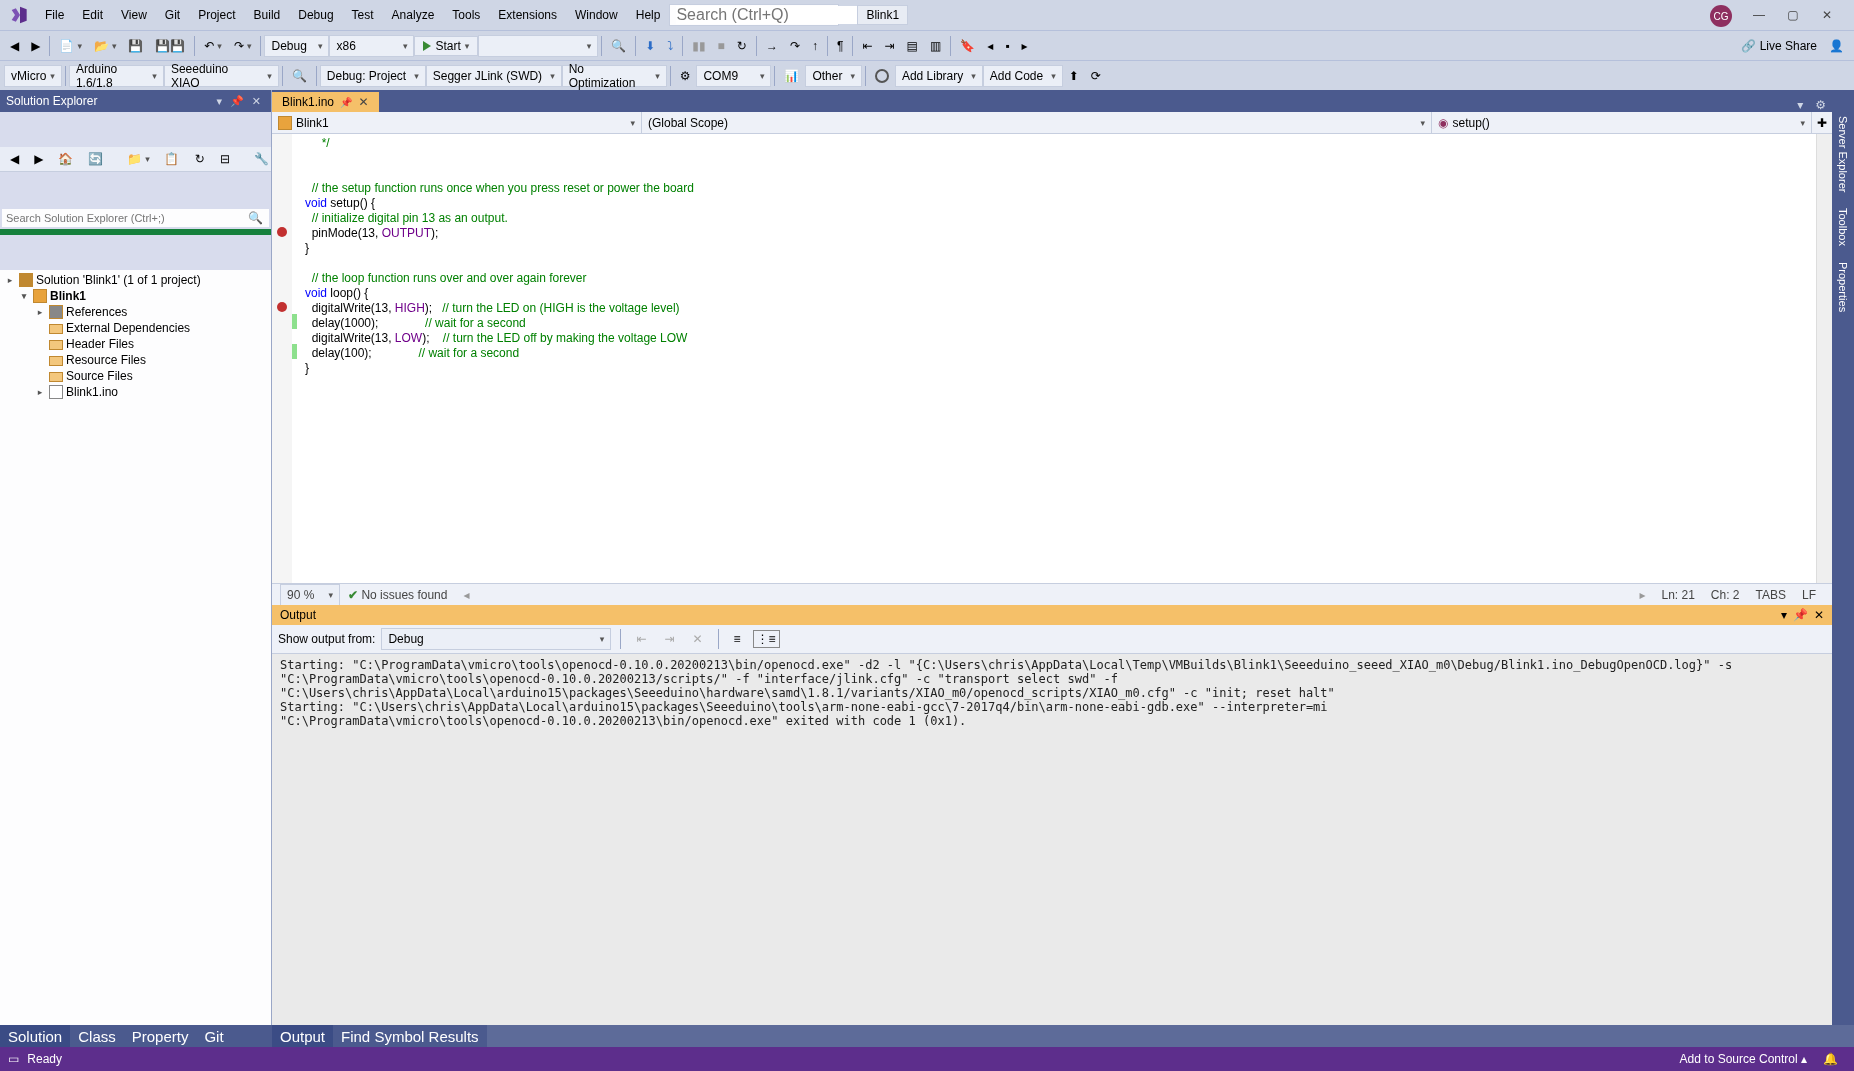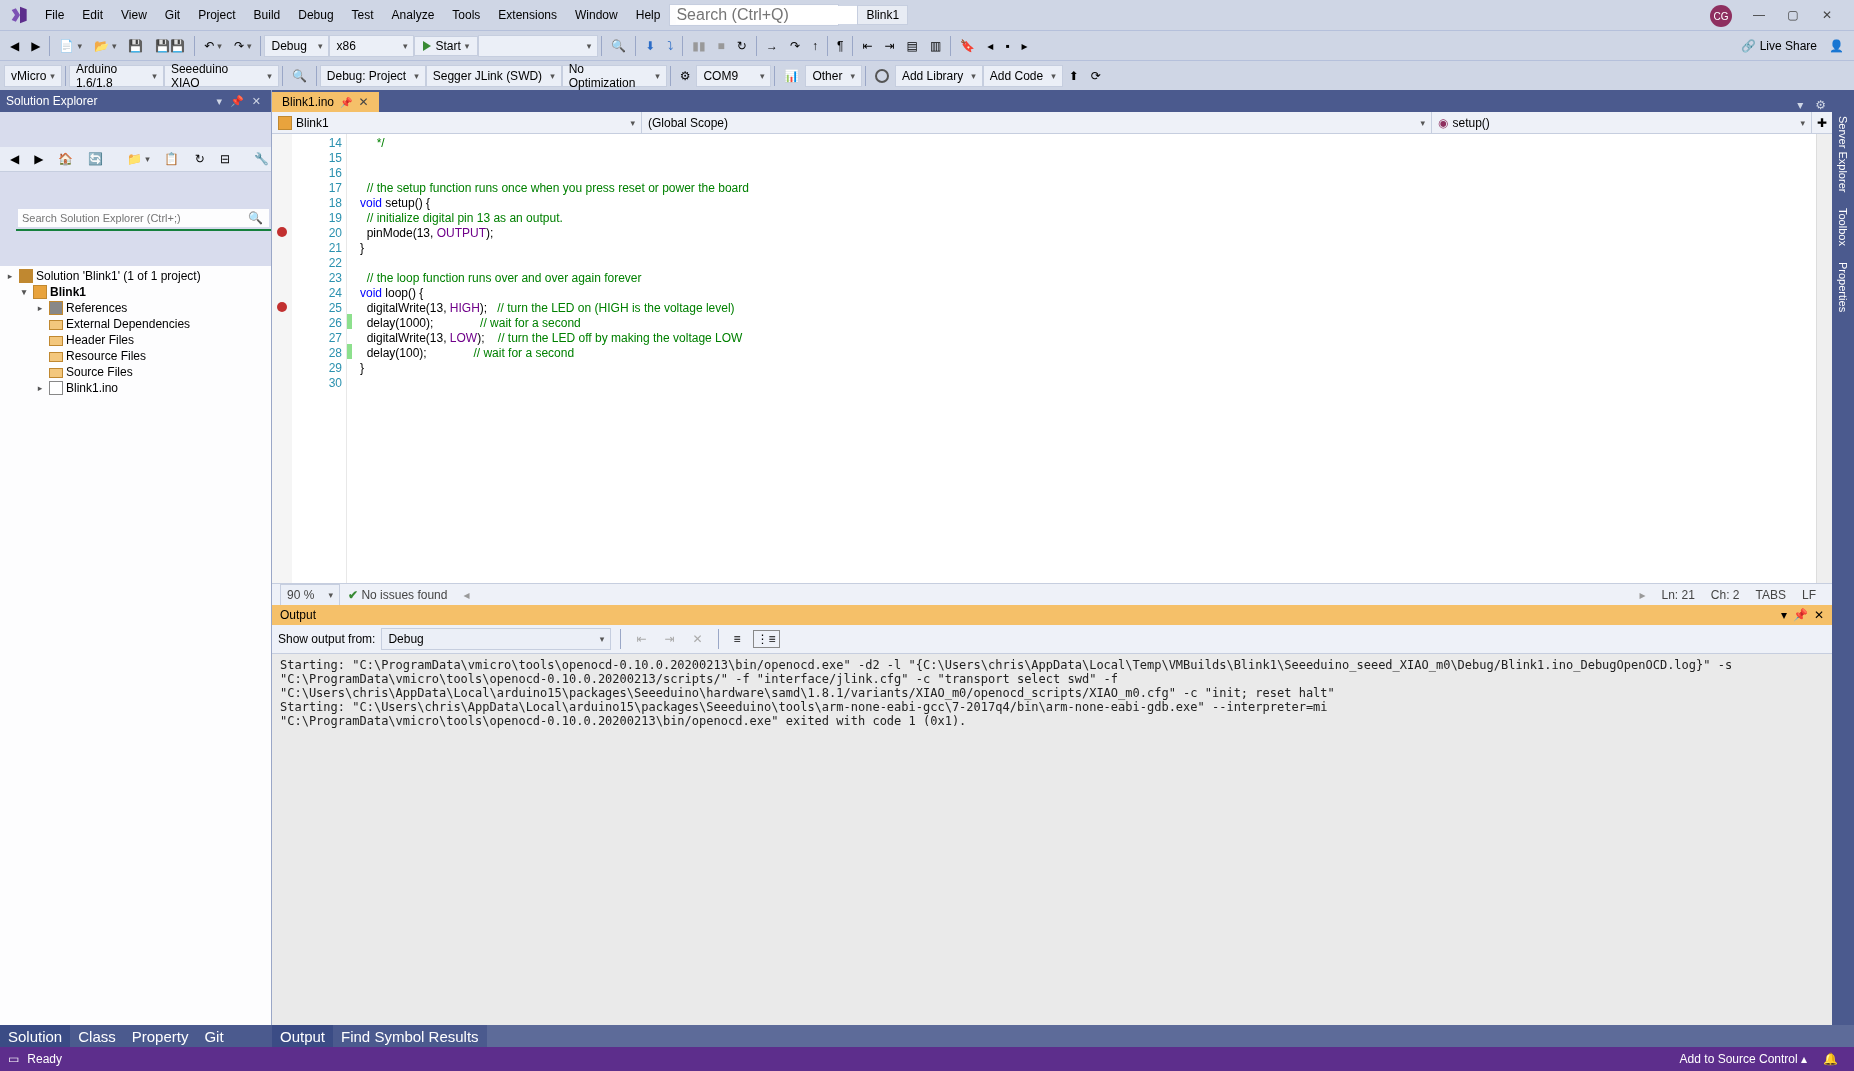--- a/index.html
+++ b/index.html
@@ -23,21 +23,21 @@
 .start-btn { display:flex; align-items:center; gap:4px; padding:2px 8px; background:#ebeff7; border:1px solid #c6cedf;}
 .green-tri { width:0;height:0;border-top:5px solid transparent;border-bottom:5px solid transparent;border-left:8px solid #388a34;}
 .caret{font-size:9px;color:#555;}
 .main-area { flex:1; display:flex; overflow:hidden;}
 .side-col { display:flex; flex-direction:column; width:272px;}
 .panel-sol { background:#d8dced; flex:1; display:flex; flex-direction:column; border-right:1px solid #9aa7c7;gap:35px;}
 .panel-title { background:#4b5a8e; color:#fff; padding:4px 6px; display:flex; align-items:center; font-size:11px;}
 .panel-title .spacer{flex:1;}
 .panel-title .pin{font-size:11px;color:#cfd6e5;margin:0 4px;}
 .sol-toolbar { background:#e9edf6; padding:2px 4px; display:flex; align-items:center; gap:3px; border-bottom:1px solid #c6cedf;}
-.sol-search { padding:2px; border-bottom:2px solid #15803d; position:relative;margin-left:16px;}
+.sol-search { padding:2px; border-bottom:6px solid #15803d; position:relative;}
 .sol-search input{width:100%; border:none; outline:none; padding:3px 4px; background:#fdfdfe; font-size:11px; color:#888;}
 .tree { background:#fdfdfe; flex:1; padding:2px 0; overflow:auto;}
 .tree-row { display:flex; align-items:center; padding:1px 4px; gap:3px; font-size:12px; white-space:nowrap;}
 .tree-row.bold{font-weight:600;}
 .tree-row .expand{width:12px;text-align:center;color:#555;font-size:9px;}
 .indent0{padding-left:4px;} .indent1{padding-left:18px;} .indent2{padding-left:34px;}
 .sq-icon{width:14px;height:14px;background:#e8a33d;border:1px solid #c08830;}
 .folder-icon{width:14px;height:10px;background:#f3c77d;border:1px solid #c08830;margin-top:2px;}
 .cpp-icon{width:14px;height:14px;background:#fff;border:1px solid #888;position:relative;}
 .editor-col { flex:1; display:flex; flex-direction:column; overflow:hidden;}
@@ -370,39 +370,20 @@
           <div class="bp-row"></div>
           <div class="bp-row">
             <div class="dot"></div>
           </div>
           <div class="bp-row"></div>
           <div class="bp-row"></div>
           <div class="bp-row"></div>
           <div class="bp-row"></div>
           <div class="bp-row"></div>
         </div>
-      <div class="gutter" id="gutter">
-          <div class="ln">14</div>
-          <div class="ln">15</div>
-          <div class="ln">16</div>
-          <div class="ln">17</div>
-          <div class="ln">18</div>
-          <div class="ln">19</div>
-          <div class="ln">20</div>
-          <div class="ln">21</div>
-          <div class="ln">22</div>
-          <div class="ln">23</div>
-          <div class="ln">24</div>
-          <div class="ln">25</div>
-          <div class="ln">26</div>
-          <div class="ln">27</div>
-          <div class="ln">28</div>
-          <div class="ln">29</div>
-          <div class="ln">30</div>
-        </div>
       <div class="mark-col" id="mark-col">
           <div style="height: 15px;"></div>
           <div style="height: 15px;"></div>
           <div style="height: 15px;"></div>
           <div style="height: 15px;"></div>
           <div style="height: 15px;"></div>
           <div style="height: 15px;"></div>
           <div style="height: 15px;"></div>
           <div style="height: 15px;"></div>
           <div style="height: 15px;"></div>

